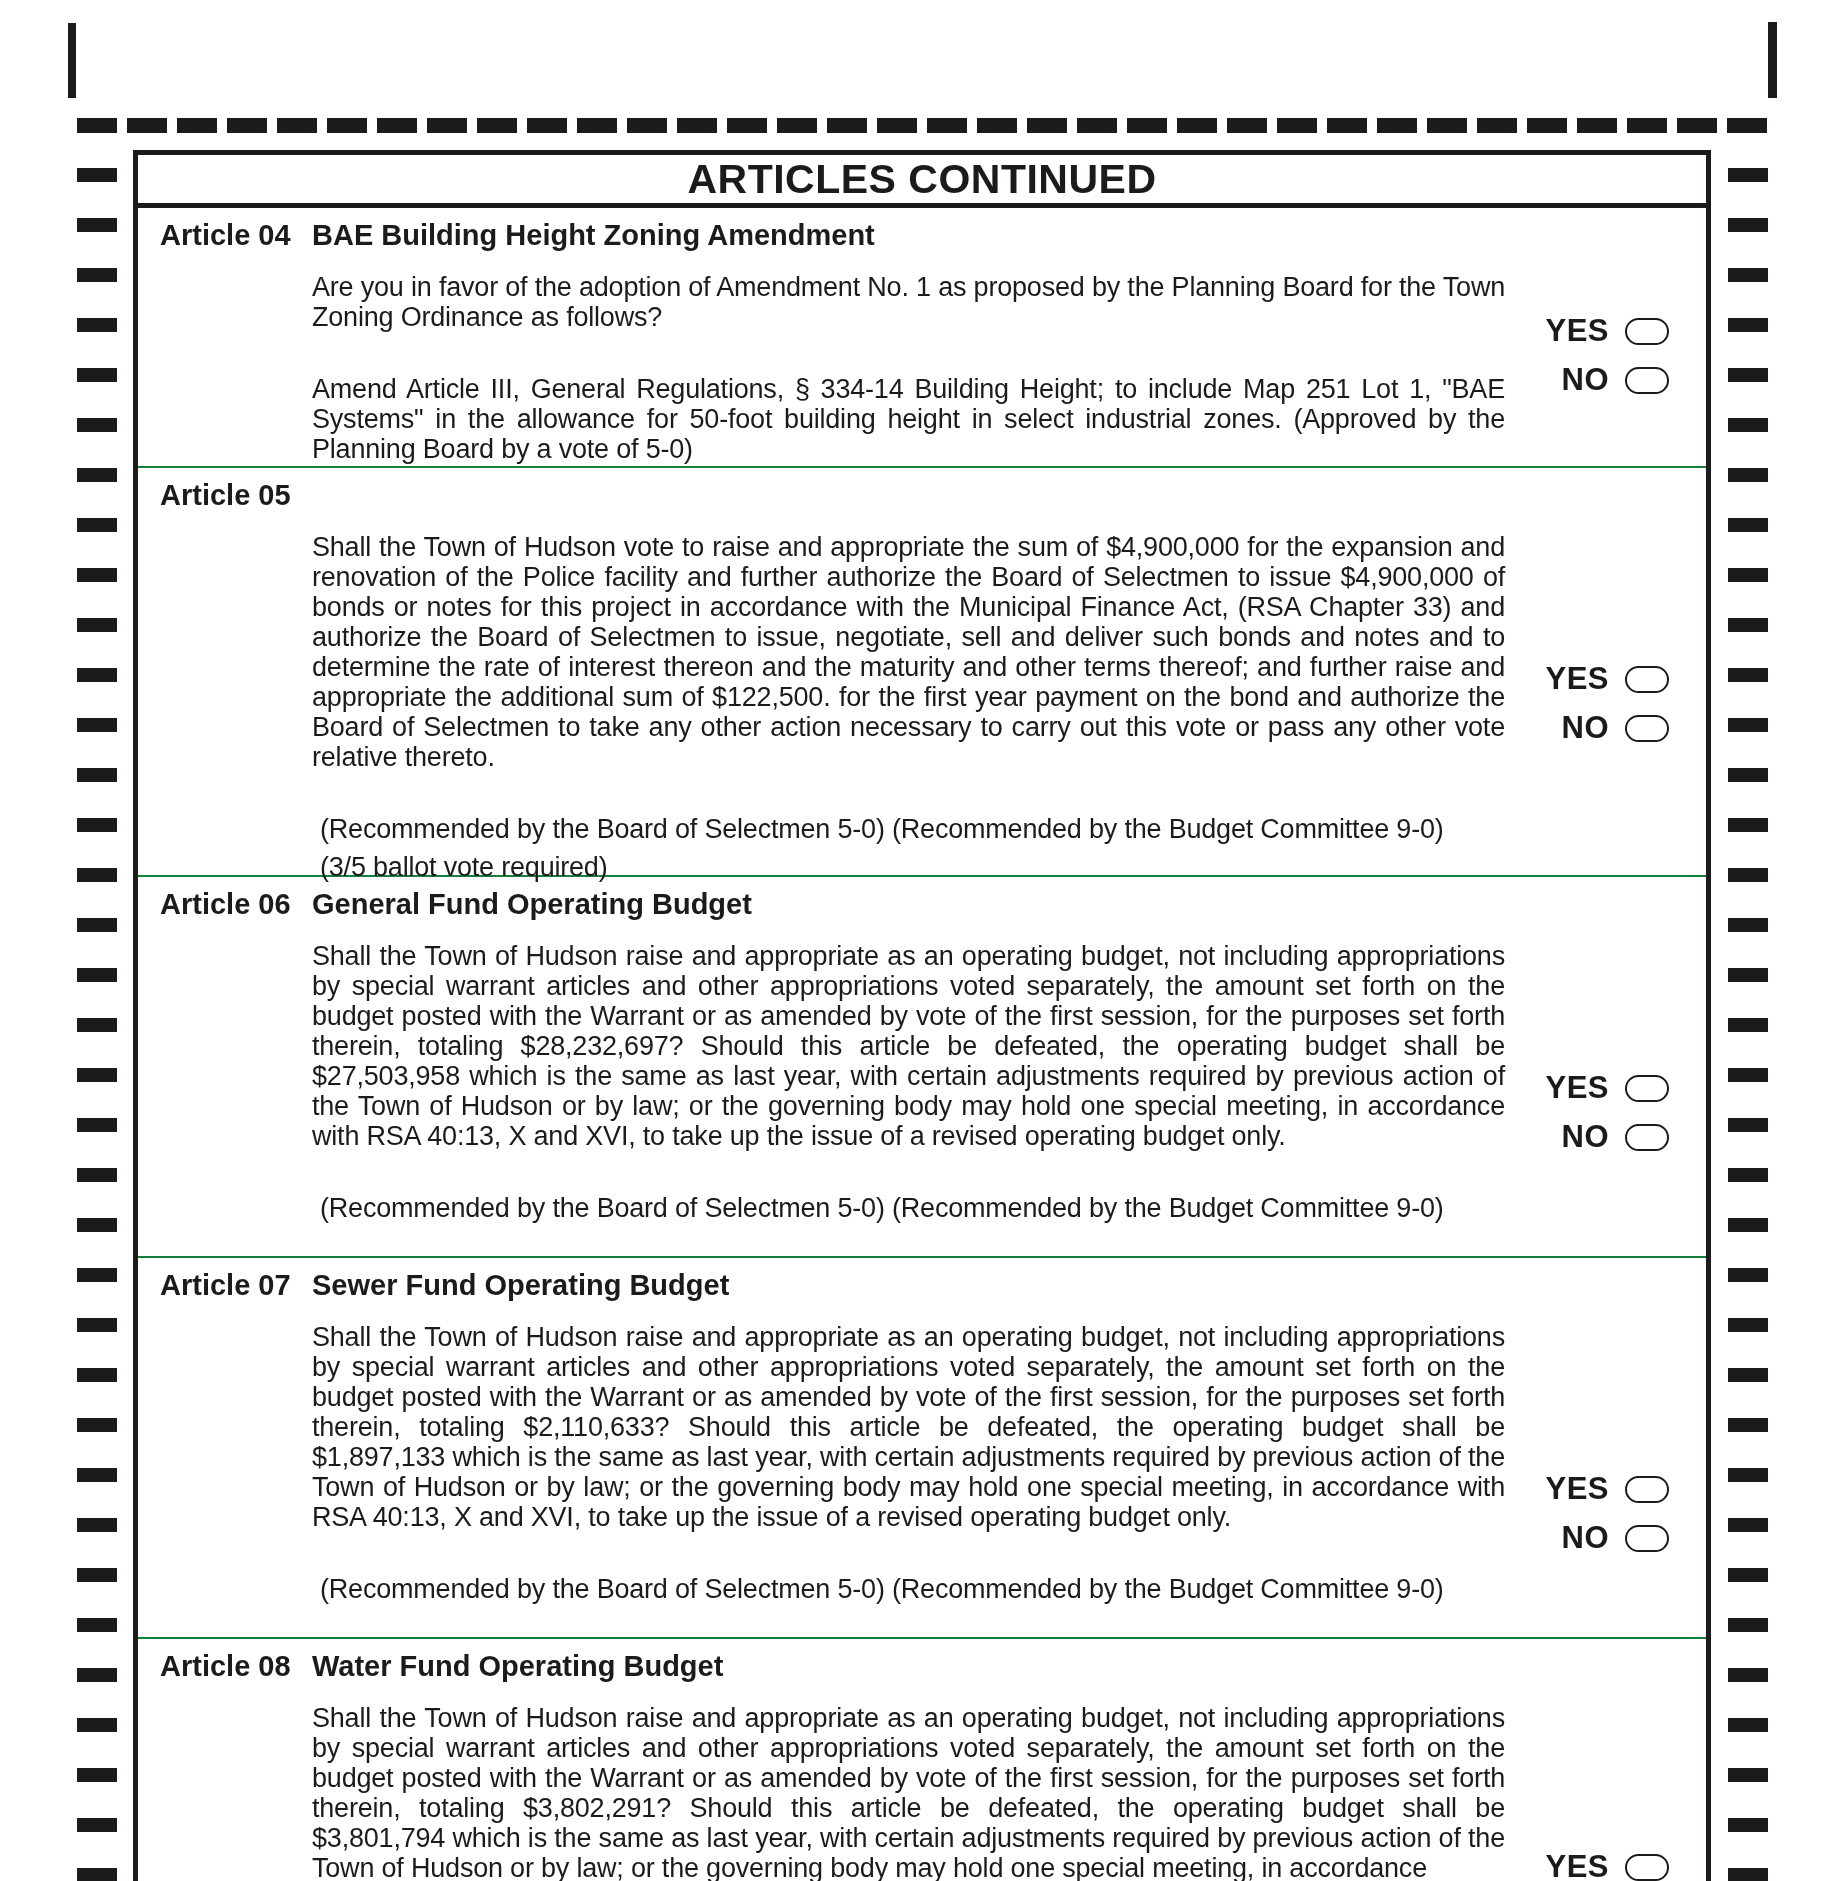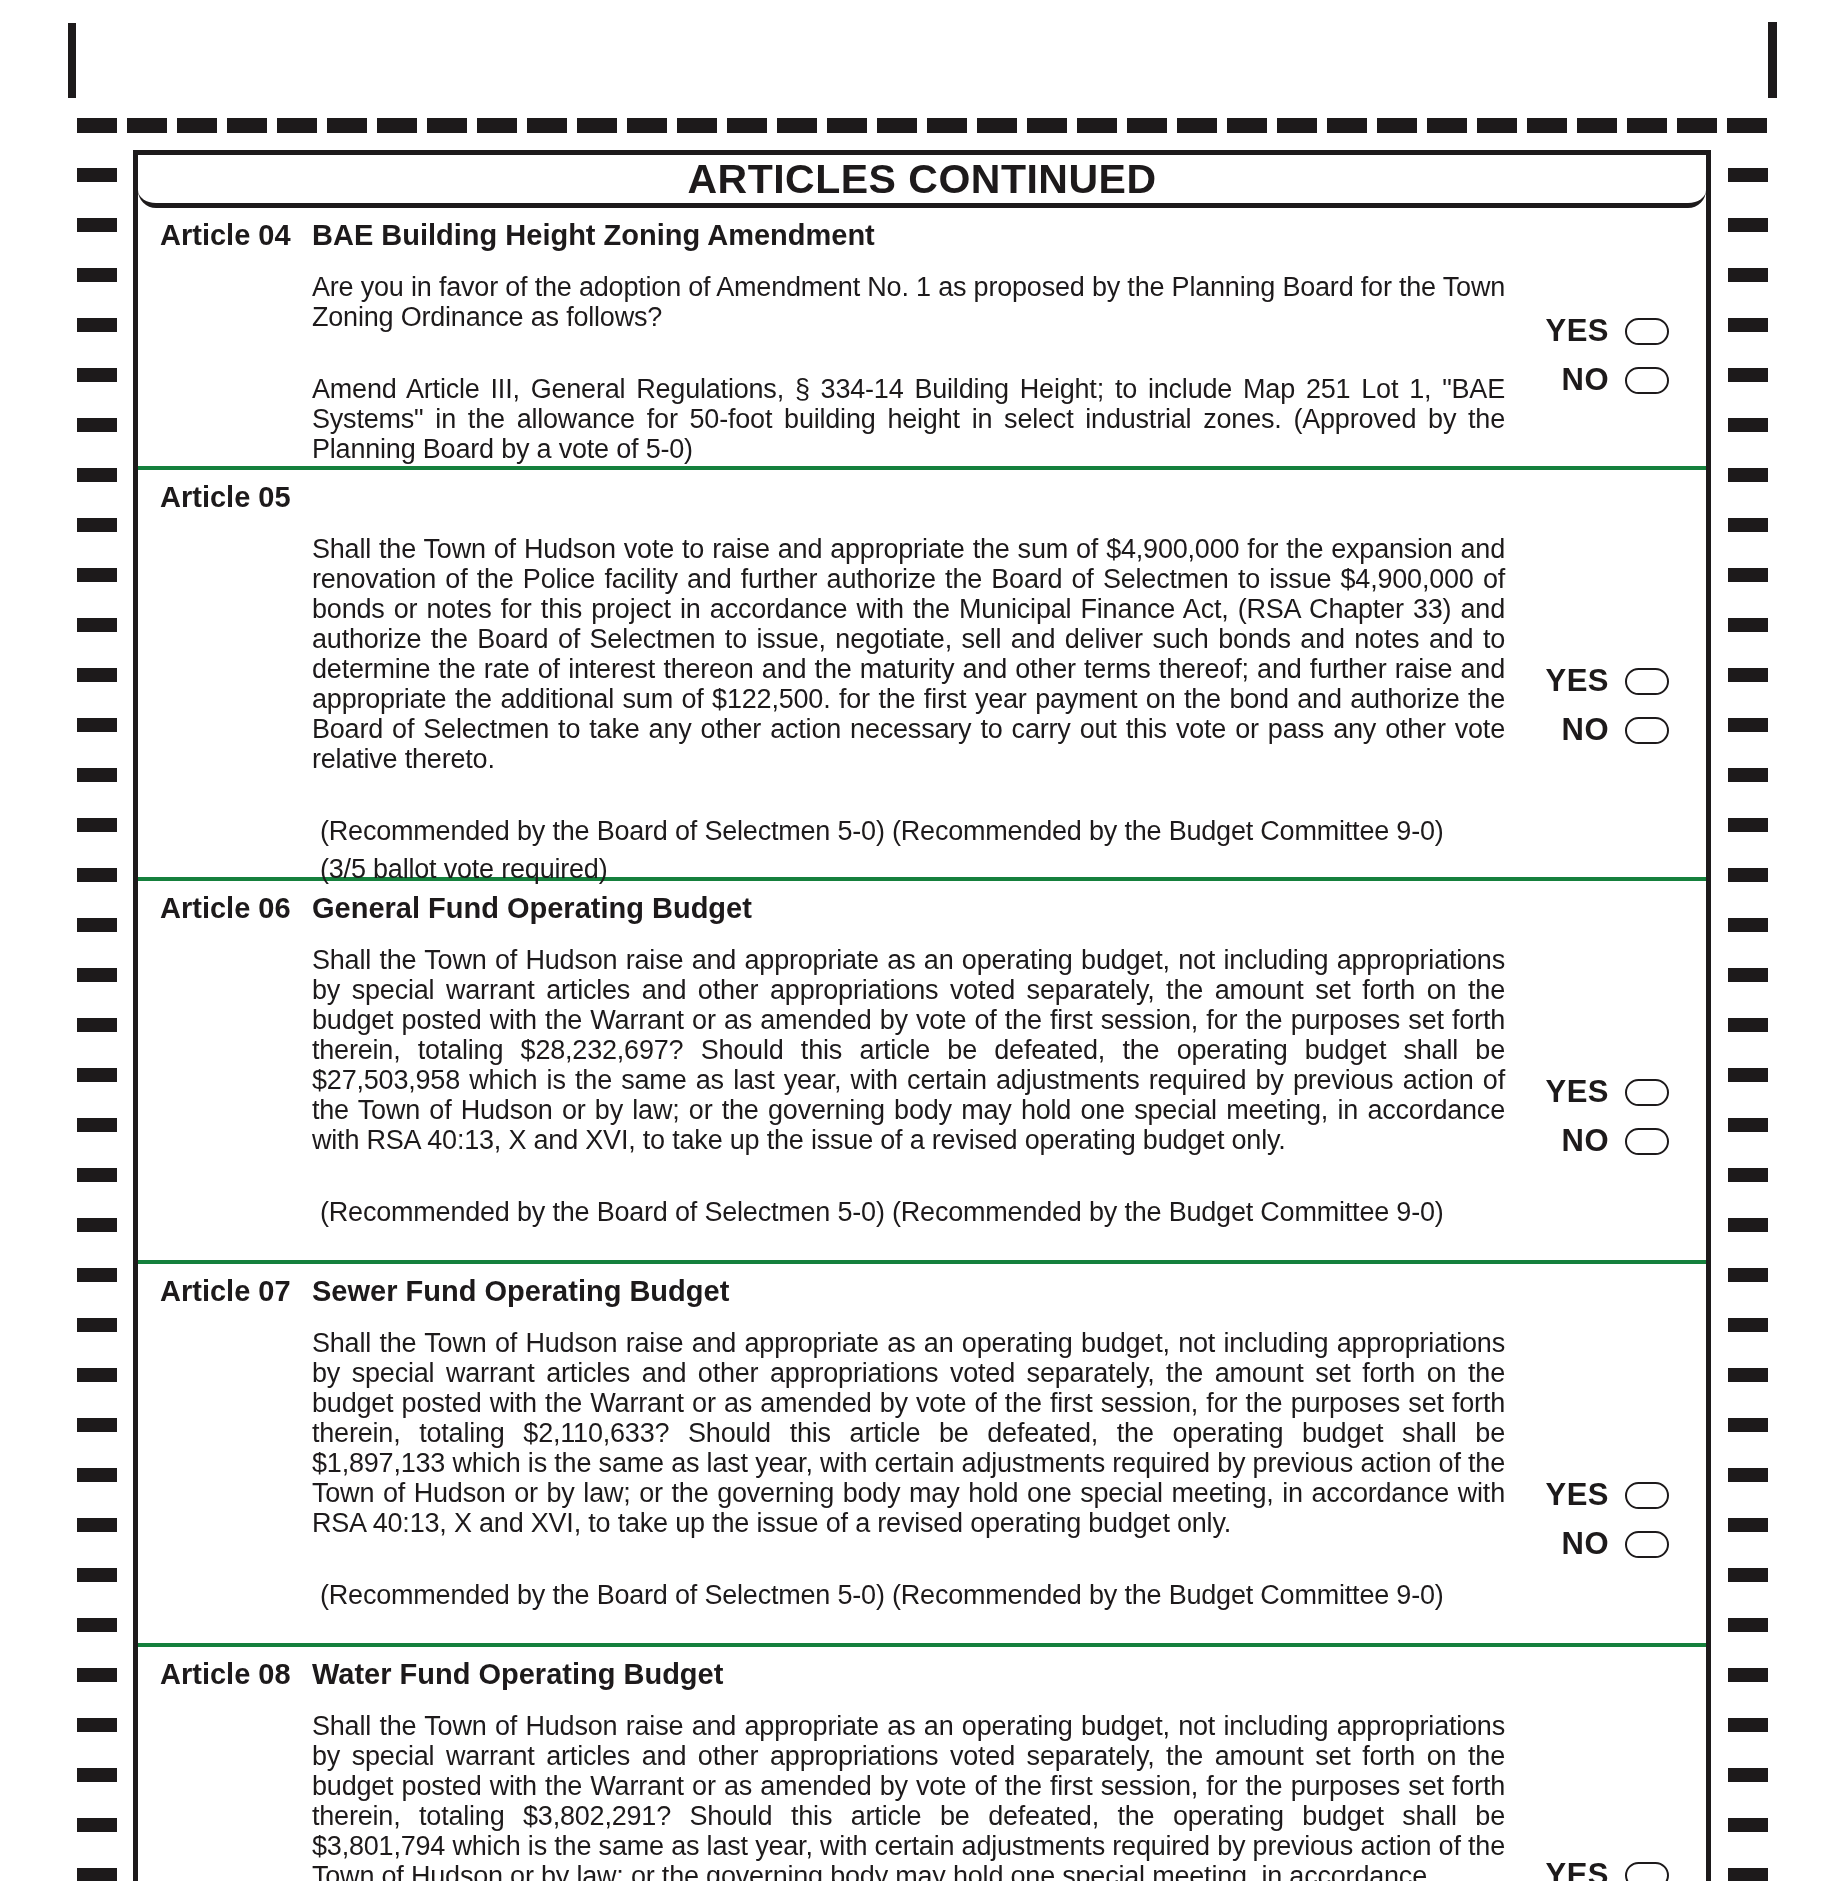--- a/index.html
+++ b/index.html
@@ -54,25 +54,24 @@
   }
   .ballot-header {
     height: 48px;
     border-bottom: 5px solid #1d1a1b;
     display: flex;
     align-items: center;
     justify-content: center;
     font-size: 41px;
     font-weight: bold;
     letter-spacing: 0.5px;
-    border-radius: 18px;
   }
   .article-section {
     position: relative;
-    border-bottom: 4px solid #15803d;
+    border-bottom: 2px solid #15803d;
   }
   .article-section.a04 { height: 258px; }
   .article-section.a05 { height: 407px; }
   .article-section.a06 { height: 379px; }
   .article-section.a07 { height: 379px; padding-left: 29px; }
   .article-section.a08 { height: 300px; border-bottom: none; }
 
   .article-label {
     position: absolute;
     left: 22px; top: 11px;

